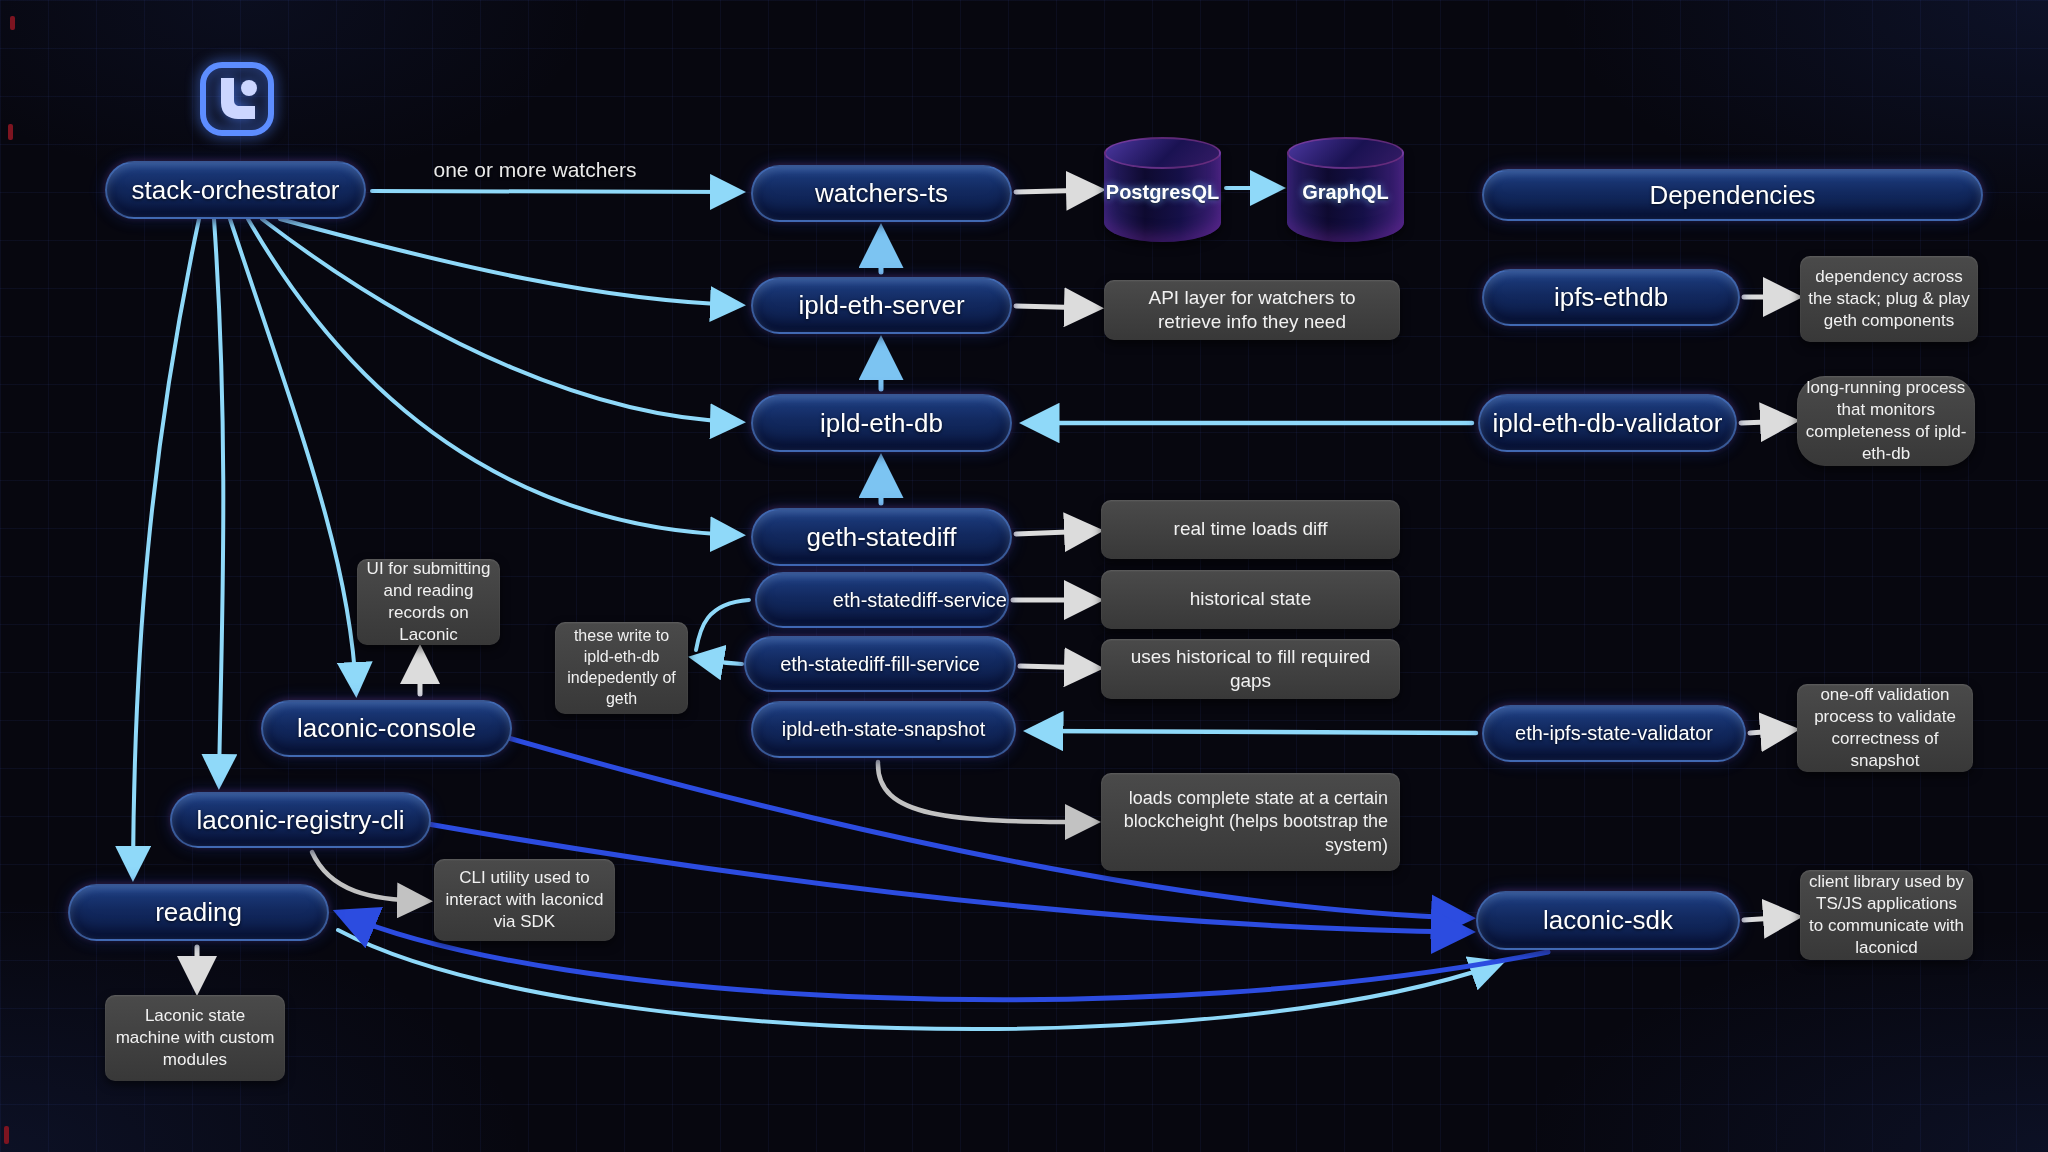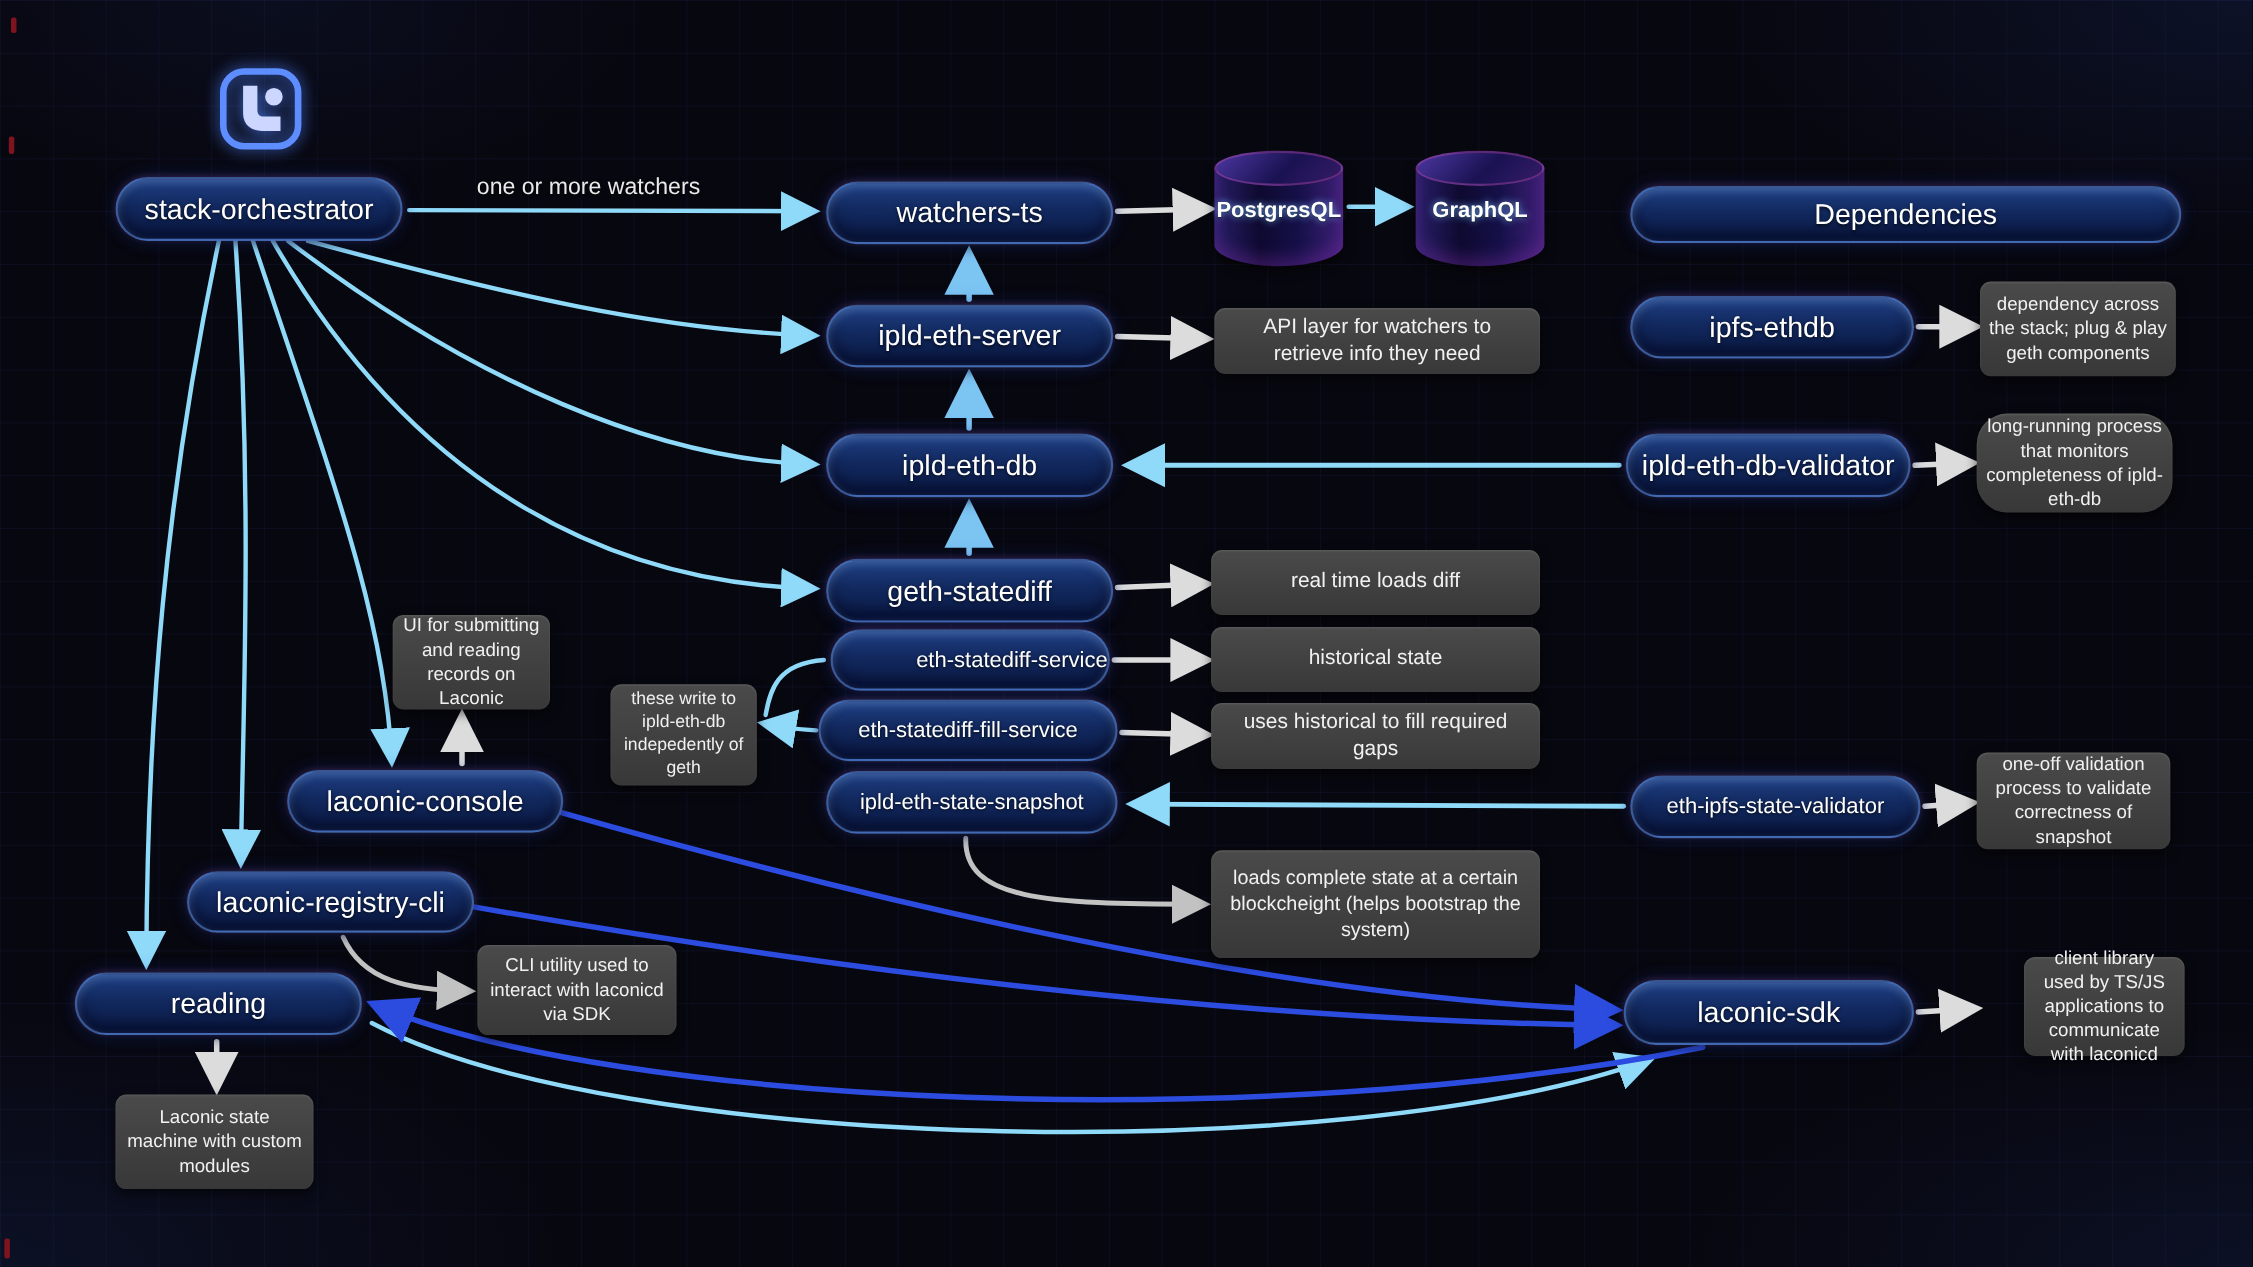--- a/index.html
+++ b/index.html
@@ -213,23 +213,23 @@
     </div>
   <div class="gbox small" style="left:1797px;top:684px;width:176px;height:88px;">
       <span>one-off validation process to validate correctness of snapshot</span>
     </div>
   <div class="gbox small" style="left:357px;top:559px;width:143px;height:86px;">
       <span>UI for submitting and reading records on Laconic</span>
     </div>
   <div class="gbox small" style="left:434px;top:859px;width:181px;height:82px;">
       <span>CLI utility used to interact with laconicd via SDK</span>
     </div>
-  <div class="gbox" style="left:1101px;top:773px;width:299px;height:98px;font-size:18px;">
+  <div class="gbox" style="left:1101px;top:773px;width:299px;height:98px;font-size:18px;text-align:right;">
       <span>loads complete state at a certain blockcheight (helps bootstrap the system)</span>
     </div>
-  <div class="gbox small" style="left:1840px;top:870px;width:146px;height:90px;">
+  <div class="gbox small" style="left:1800px;top:870px;width:173px;height:90px;">
       <span>client library used by TS/JS applications to communicate with laconicd</span>
     </div>
   <div class="gbox small" style="left:105px;top:995px;width:180px;height:86px;">
       <span>Laconic state machine with custom modules</span>
     </div>
 
 </div>
 
 </body></html>

